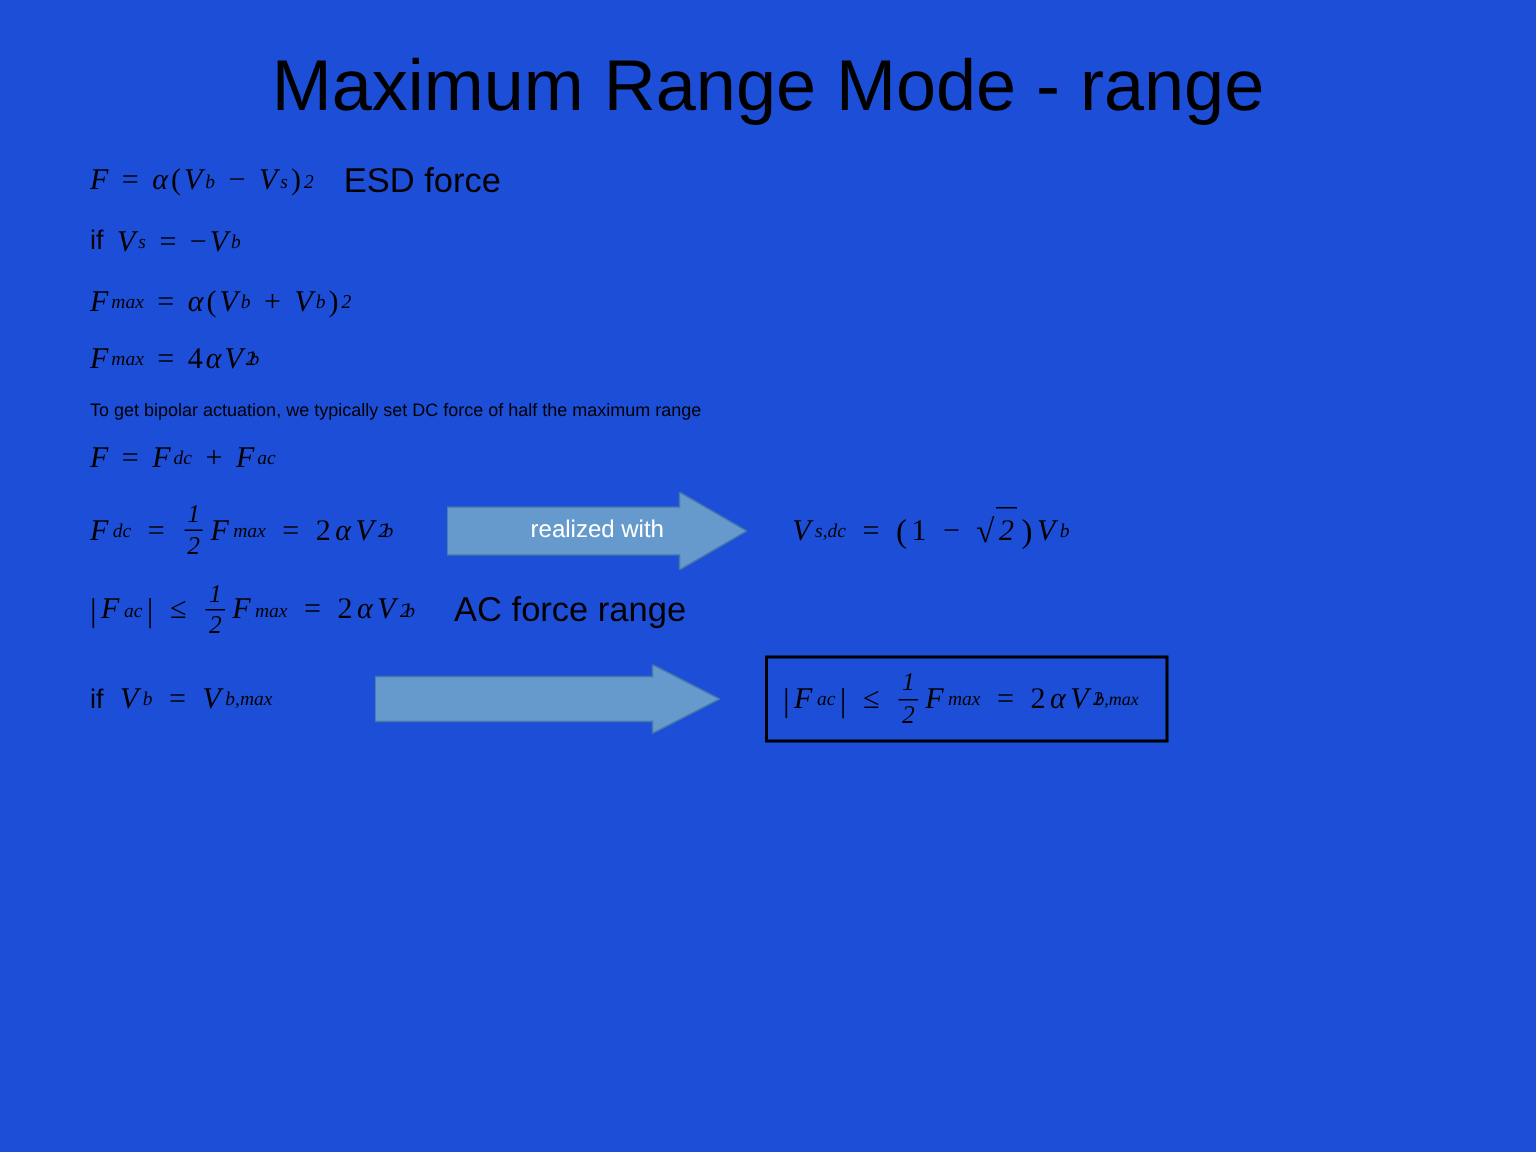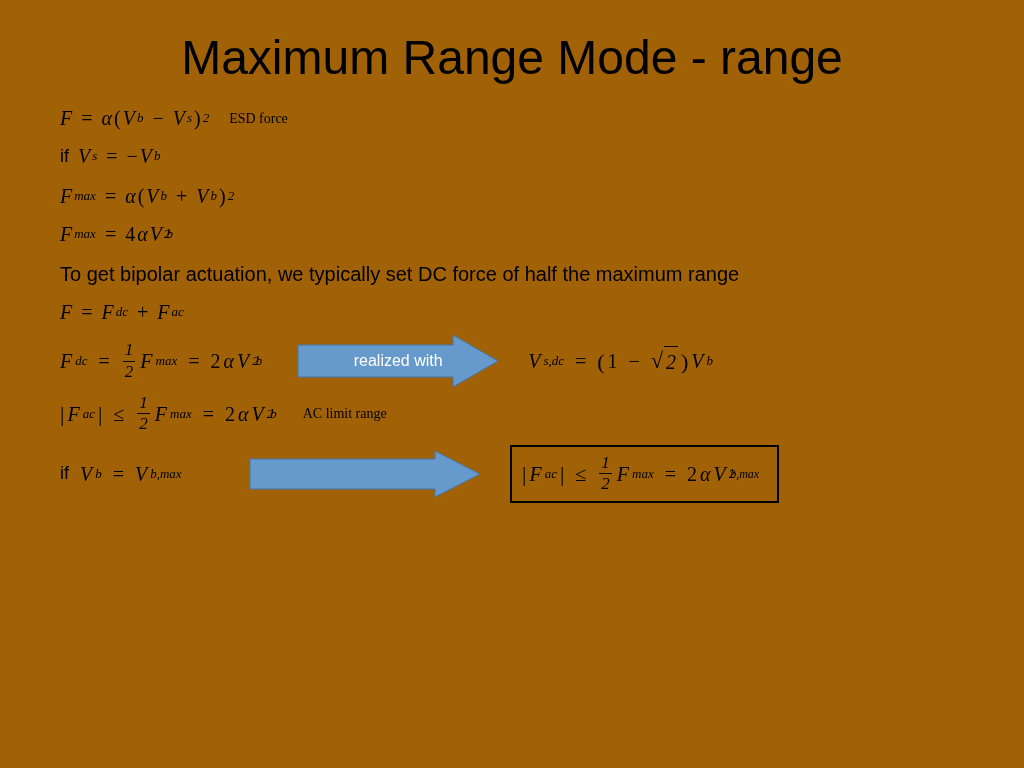--- a/index.html
+++ b/index.html
@@ -7,21 +7,21 @@
       background: #ffffff;
       font-family: 'Segoe UI', Arial, sans-serif;
       width: 1024px;
       height: 768px;
       overflow: hidden;
       position: relative;
     }
     .slide {
       width: 1024px;
       height: 768px;
-      background: #a16207;
+      background: #1d4ed8;
       padding: 30px 60px 30px 60px;
       position: relative;
     }
     .title {
       font-size: 48px;
       font-weight: 300;
       color: #000000;
       text-align: center;
       margin-bottom: 18px;
       font-family: 'Segoe UI', Arial, sans-serif;
@@ -31,28 +31,28 @@
       color: #000;
       line-height: 1.5;
     }
     .formula-line {
       margin-bottom: 8px;
       display: flex;
       align-items: center;
       gap: 20px;
     }
     .label-text {
-      font-family: Liberation Serif, serif;
+      font-family: Liberation Sans, sans-serif;
       font-style: normal;
-      font-size: 14px;
+      font-size: 23px;
       color: #000;
     }
     .section-text {
       font-family: 'Segoe UI', Arial, sans-serif;
-      font-size: 20px;
+      font-size: 12px;
       color: #000;
       margin: 10px 0 8px 0;
     }
     
     .math {
       font-family: 'Times New Roman', serif;
       font-style: italic;
       font-size: 20px;
       display: inline-flex;
       align-items: center;
@@ -199,21 +199,21 @@
     <div class="formula-line" style="margin-bottom:10px;">
       <span class="math" style="display:inline-flex;align-items:center;gap:3px;">
         <span class="abs">|</span><i>F</i><sub>ac</sub><span class="abs">|</span>
         &nbsp;<span class="normal leq" style="font-size:20px;">≤</span>&nbsp;
         <span class="frac">
           <span class="num">1</span>
           <span class="den">2</span>
         </span>
         <i>F</i><sub>max</sub>&nbsp;<span class="normal">=</span>&nbsp;<span class="normal">2</span><i>α</i><i>V</i><sup>2</sup><sub style="position:relative;left:-6px;">b</sub>
       </span>
-      <span class="label-text">AC limit range</span>
+      <span class="label-text">AC force range</span>
     </div>
 
     <div class="formula-line" style="align-items:center; margin-top:6px;">
 
       <span class="math" style="display:inline-flex;align-items:center;gap:3px; min-width:160px;">
         <span class="normal" style="font-style:normal;font-family:'Segoe UI',Arial,sans-serif;font-size:18px;">if</span>&nbsp;
         <i>V</i><sub>b</sub>&nbsp;<span class="normal">=</span>&nbsp;<i>V</i><sub>b,max</sub>
       </span>
 
       <div class="arrow-container" style="margin: 0 10px;">

